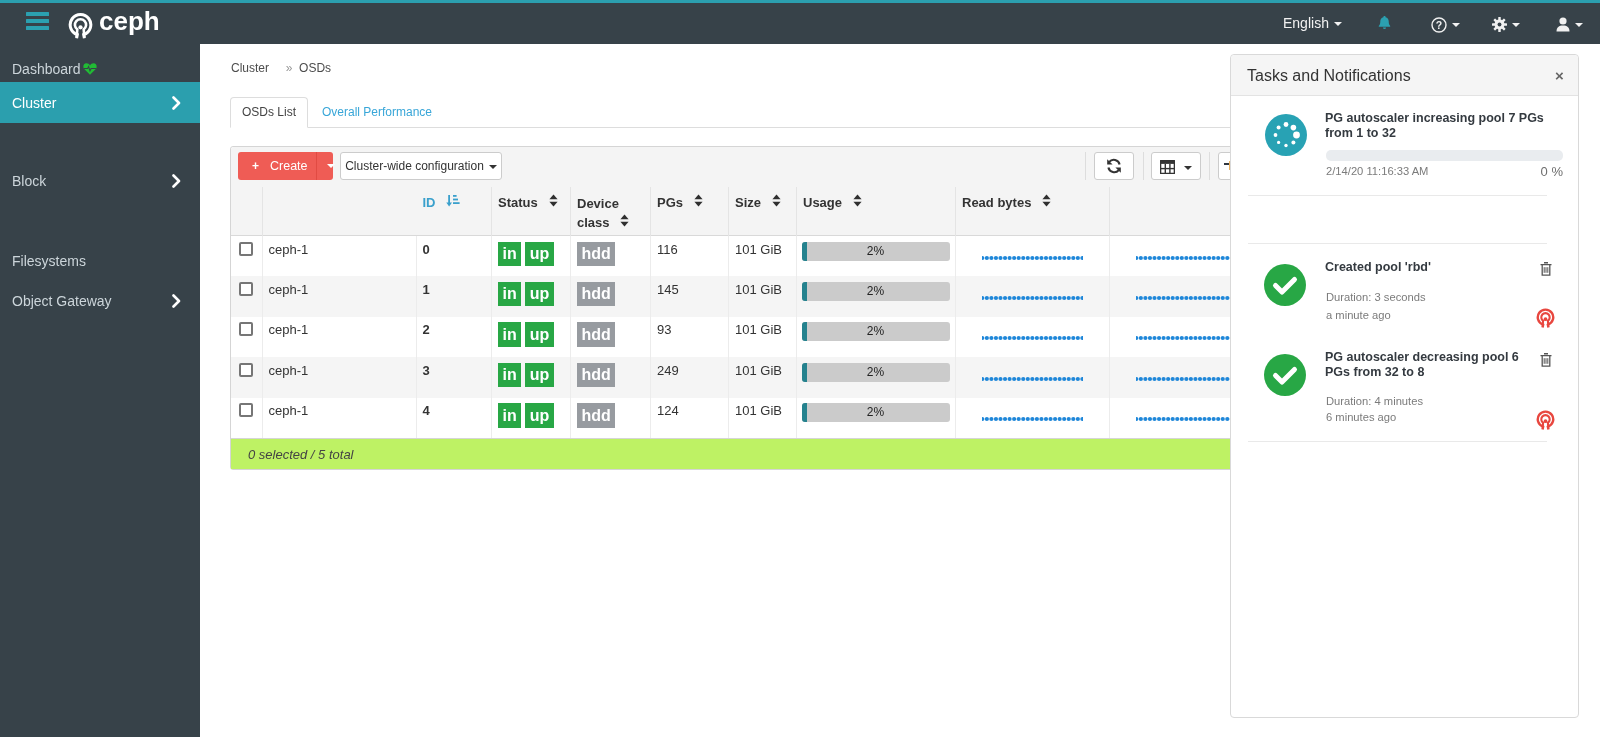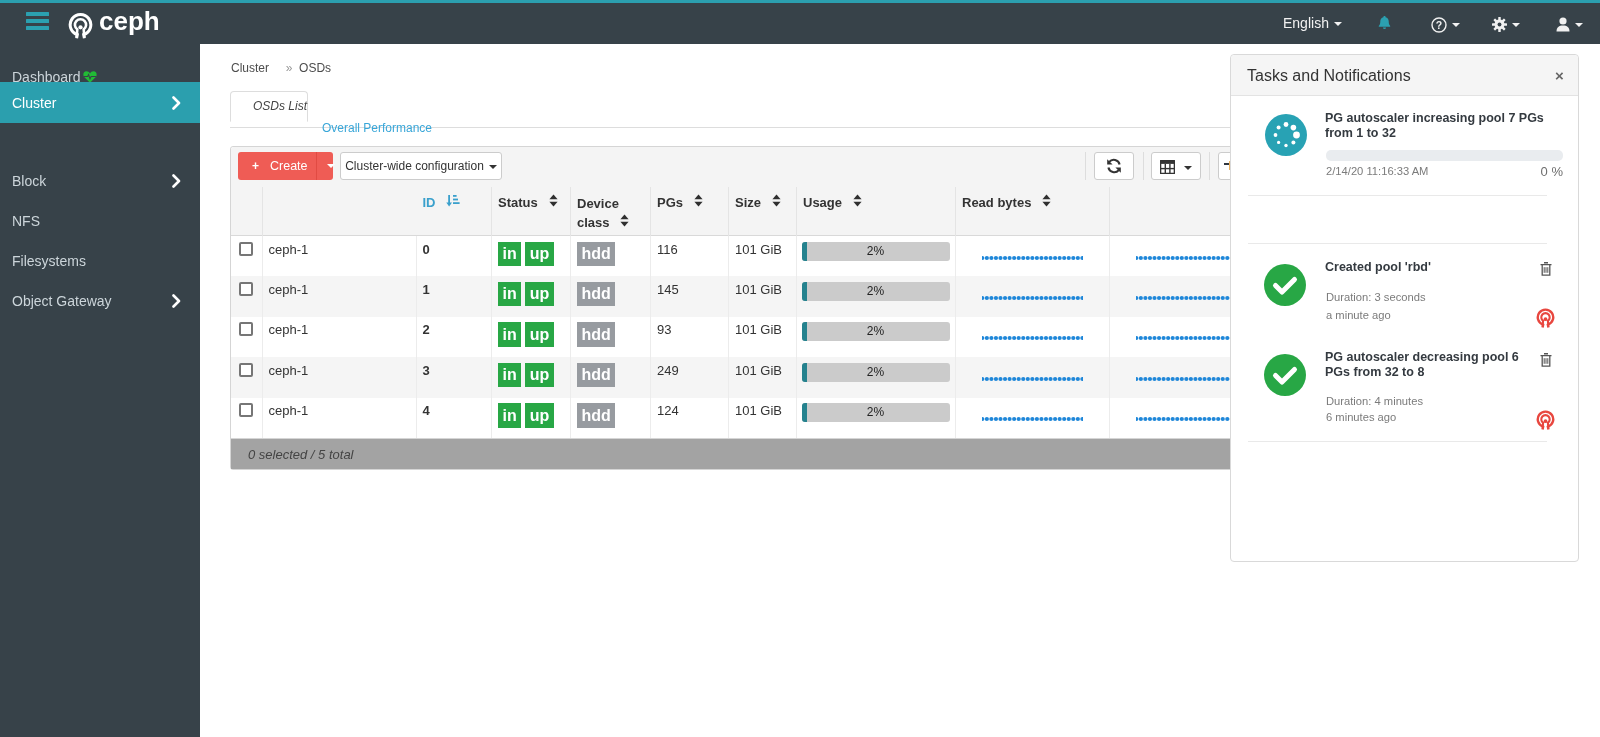--- a/index.html
+++ b/index.html
@@ -17,50 +17,50 @@
 
   
   #sidebar { position:absolute; left:0; top:44px; width:200px; height:693px; background:#374249; }
   .side-item { position:absolute; left:0; width:200px; height:40px; color:#ccd5da; font-size:14px; display:flex; align-items:center; padding-left:12px; }
   .side-item.active { background:#2b9fae; color:#fff; }
   .chev { position:absolute; left:172px; top:50%; margin-top:-7px; }
 
   
   #breadcrumb { position:absolute; left:231px; top:61px; font-size:12px; color:#4c4c4c; }
   #tabline { position:absolute; left:230px; top:127px; width:1340px; height:1px; background:#ddd; }
-  #tab-active { position:absolute; left:230px; top:91px; width:78px; height:31px; background:#fff; border:1px solid #ddd; border-bottom:1px solid #fff; border-radius:4px 4px 0 0; color:#444; text-align:right; line-height:29px; font-size:12px;font-style:italic; }
-  #tab-other { position:absolute; left:322px; top:97px; height:30px; line-height:30px; color:#38a6d8; font-size:12px;margin-top:16px; }
+  #tab-active { position:absolute; left:230px; top:97px; width:78px; height:31px; background:#fff; border:1px solid #ddd; border-bottom:1px solid #fff; border-radius:4px 4px 0 0; color:#444; text-align:center; line-height:29px; font-size:12px; }
+  #tab-other { position:absolute; left:322px; top:97px; height:30px; line-height:30px; color:#38a6d8; font-size:12px; }
 
   
   #card { position:absolute; left:230px; top:146px; width:1340px; height:324px; border:1px solid #d5d5d5; border-radius:3px; background:#fff; }
   #toolbar { position:absolute; left:0; top:0; width:1338px; height:40px; background:#f4f4f4; border-radius:3px 3px 0 0; }
   #thead { position:absolute; left:0; top:40px; width:1338px; height:49px; background:#f4f4f4; border-bottom:1px solid #d9d9d9; }
   .th { position:absolute; top:0; height:49px; padding:7px 0 0 6px; font-weight:bold; color:#333; border-right:1px solid #e4e4e4; }
   .tbody-row { position:absolute; left:0; width:1338px; height:40.4px; }
   .row-alt { background:#f5f5f5; }
   .td { position:absolute; top:0; height:40.4px; display:flex; align-items:flex-start; padding-top:5.5px; padding-left:6px; border-right:1px solid #ececec; }
-  #tfoot { position:absolute; left:0; top:291px; width:1338px; height:31px; border-top:1px solid #d5d5d5; font-style:italic; color:#444; display:flex; align-items:center; padding-left:17px; background:#a3a3a3; }
+  #tfoot { position:absolute; left:0; top:291px; width:1338px; height:31px; border-top:1px solid #d5d5d5; font-style:italic; color:#444; display:flex; align-items:center; padding-left:17px; background:#bef264; }
 
   .badge { display:inline-block; color:#fff; font-weight:bold; font-size:16px; padding:3.5px 4.5px; border-radius:0; line-height:1.1; }
   .badge-green { background:#28a745; }
   .badge-grey { background:#979ba0; }
   .cbx { width:14px; height:14px; border:2px solid #767676; border-radius:2px; background:#fff; }
 
   .usagebar { position:relative; width:148px; height:19px; background:#cbcbcb; border-radius:3px; overflow:hidden; text-align:center; font-size:12px; line-height:19px; color:#222; }
   .usagebar .fill { position:absolute; left:0; top:0; width:5px; height:19px; background:#25828e; }
 
   
   .btn { position:absolute; height:28px; border-radius:3px; font-size:13px; }
   #btn-create { left:7px; top:5px; width:95px; background:#ef5c55; color:#fff; }
   #btn-cwc { left:109px; top:5px; width:162px; background:#fff; border:1px solid #ccc; color:#333; text-align:center; line-height:26px; font-size:12px; }
   .tool-btn { position:absolute; top:5px; height:28px; background:#fff; border:1px solid #ccc; border-radius:3px; }
   .vsep { position:absolute; top:5px; height:28px; width:1px; background:#ddd; }
 
   
-  #panel { position:absolute; left:1230px; top:54px; width:349px; height:508px; background:#fff; border:1px solid #d9d9d9; border-radius:4px; }
+  #panel { position:absolute; left:1230px; top:54px; width:349px; height:664px; background:#fff; border:1px solid #d9d9d9; border-radius:4px; }
   #panel-head { position:absolute; left:0; top:0; width:347px; height:41px; background:#f5f5f5; border-bottom:1px solid #e3e3e3; border-radius:4px 4px 0 0; }
   .pdivider { position:absolute; left:17px; width:299px; height:1px; background:#e9e9e9; }
   .ptitle { position:absolute; left:94px; font-weight:bold; font-size:12.5px; line-height:15px; color:#343a40; width:228px; }
   .pmeta { position:absolute; left:95px; color:#7b7b7b; font-size:11.2px; }
 </style>
 </head>
 <body>
 
 <div id="navbar">
   <div id="hamburger">
@@ -106,37 +106,36 @@
     </svg><span class="caret"></span>
   </div>
   <div class="nav-right" style="left:1556px; top:0; line-height:41px;">
     <svg width="14" height="15" viewBox="0 0 14 15" style="vertical-align:middle;">
       <circle cx="7" cy="4" r="3.6" fill="#f0f0f0"></circle>
       <path d="M0.5,14.5 C0.5,10.5 3,8.6 7,8.6 C11,8.6 13.5,10.5 13.5,14.5 Z" fill="#f0f0f0"></path>
     </svg><span class="caret"></span>
   </div>
 </div>
 <div id="sidebar">
-  <div class="side-item" style="top:16px; height:33px;">Dashboard
+  <div class="side-item" style="top:8px; height:33px;">Dashboard
     <svg width="14" height="12" viewBox="0 0 15 13" style="margin-left:2px;">
       <path d="M7.5,12.6 L1.2,6.5 C-0.6,4.6 0.3,0.4 3.6,0.4 C5.4,0.4 6.6,1.3 7.5,2.6 C8.4,1.3 9.6,0.4 11.4,0.4 C14.7,0.4 15.6,4.6 13.8,6.5 Z" fill="#21bb35"></path>
       <path d="M1,6 L5,6 L6,4 L7.5,8.5 L8.7,6 L14,6" fill="none" stroke="#374249" stroke-width="1.1"></path>
     </svg>
   </div>
   <div class="side-item active" style="top:38px; height:41px;">Cluster
     <svg class="chev" width="9" height="14" viewBox="0 0 9 14">
         <path d="M1.5,1.5 L7,7 L1.5,12.5" fill="none" stroke="#fff" stroke-width="2.6" stroke-linecap="round" stroke-linejoin="round"></path>
       </svg>
   </div>
   <div class="side-item" style="top:116.5px; height:40px;">Block
     <svg class="chev" width="9" height="14" viewBox="0 0 9 14">
         <path d="M1.5,1.5 L7,7 L1.5,12.5" fill="none" stroke="#fff" stroke-width="2.6" stroke-linecap="round" stroke-linejoin="round"></path>
       </svg>
   </div>
-  <div class="side-item" style="top:156.5px; height:40px;">NFS</div>
   <div class="side-item" style="top:196.5px; height:40px;">Filesystems</div>
   <div class="side-item" style="top:236.5px; height:40px;">Object Gateway
     <svg class="chev" width="9" height="14" viewBox="0 0 9 14">
         <path d="M1.5,1.5 L7,7 L1.5,12.5" fill="none" stroke="#fff" stroke-width="2.6" stroke-linecap="round" stroke-linejoin="round"></path>
       </svg>
   </div>
 </div>
 <div id="breadcrumb">Cluster&nbsp;&nbsp;&nbsp;&nbsp;&nbsp;<span style="color:#999;">»</span>&nbsp;&nbsp;OSDs</div>
 <div id="tabline"></div>
 <div id="tab-active">OSDs List</div>

